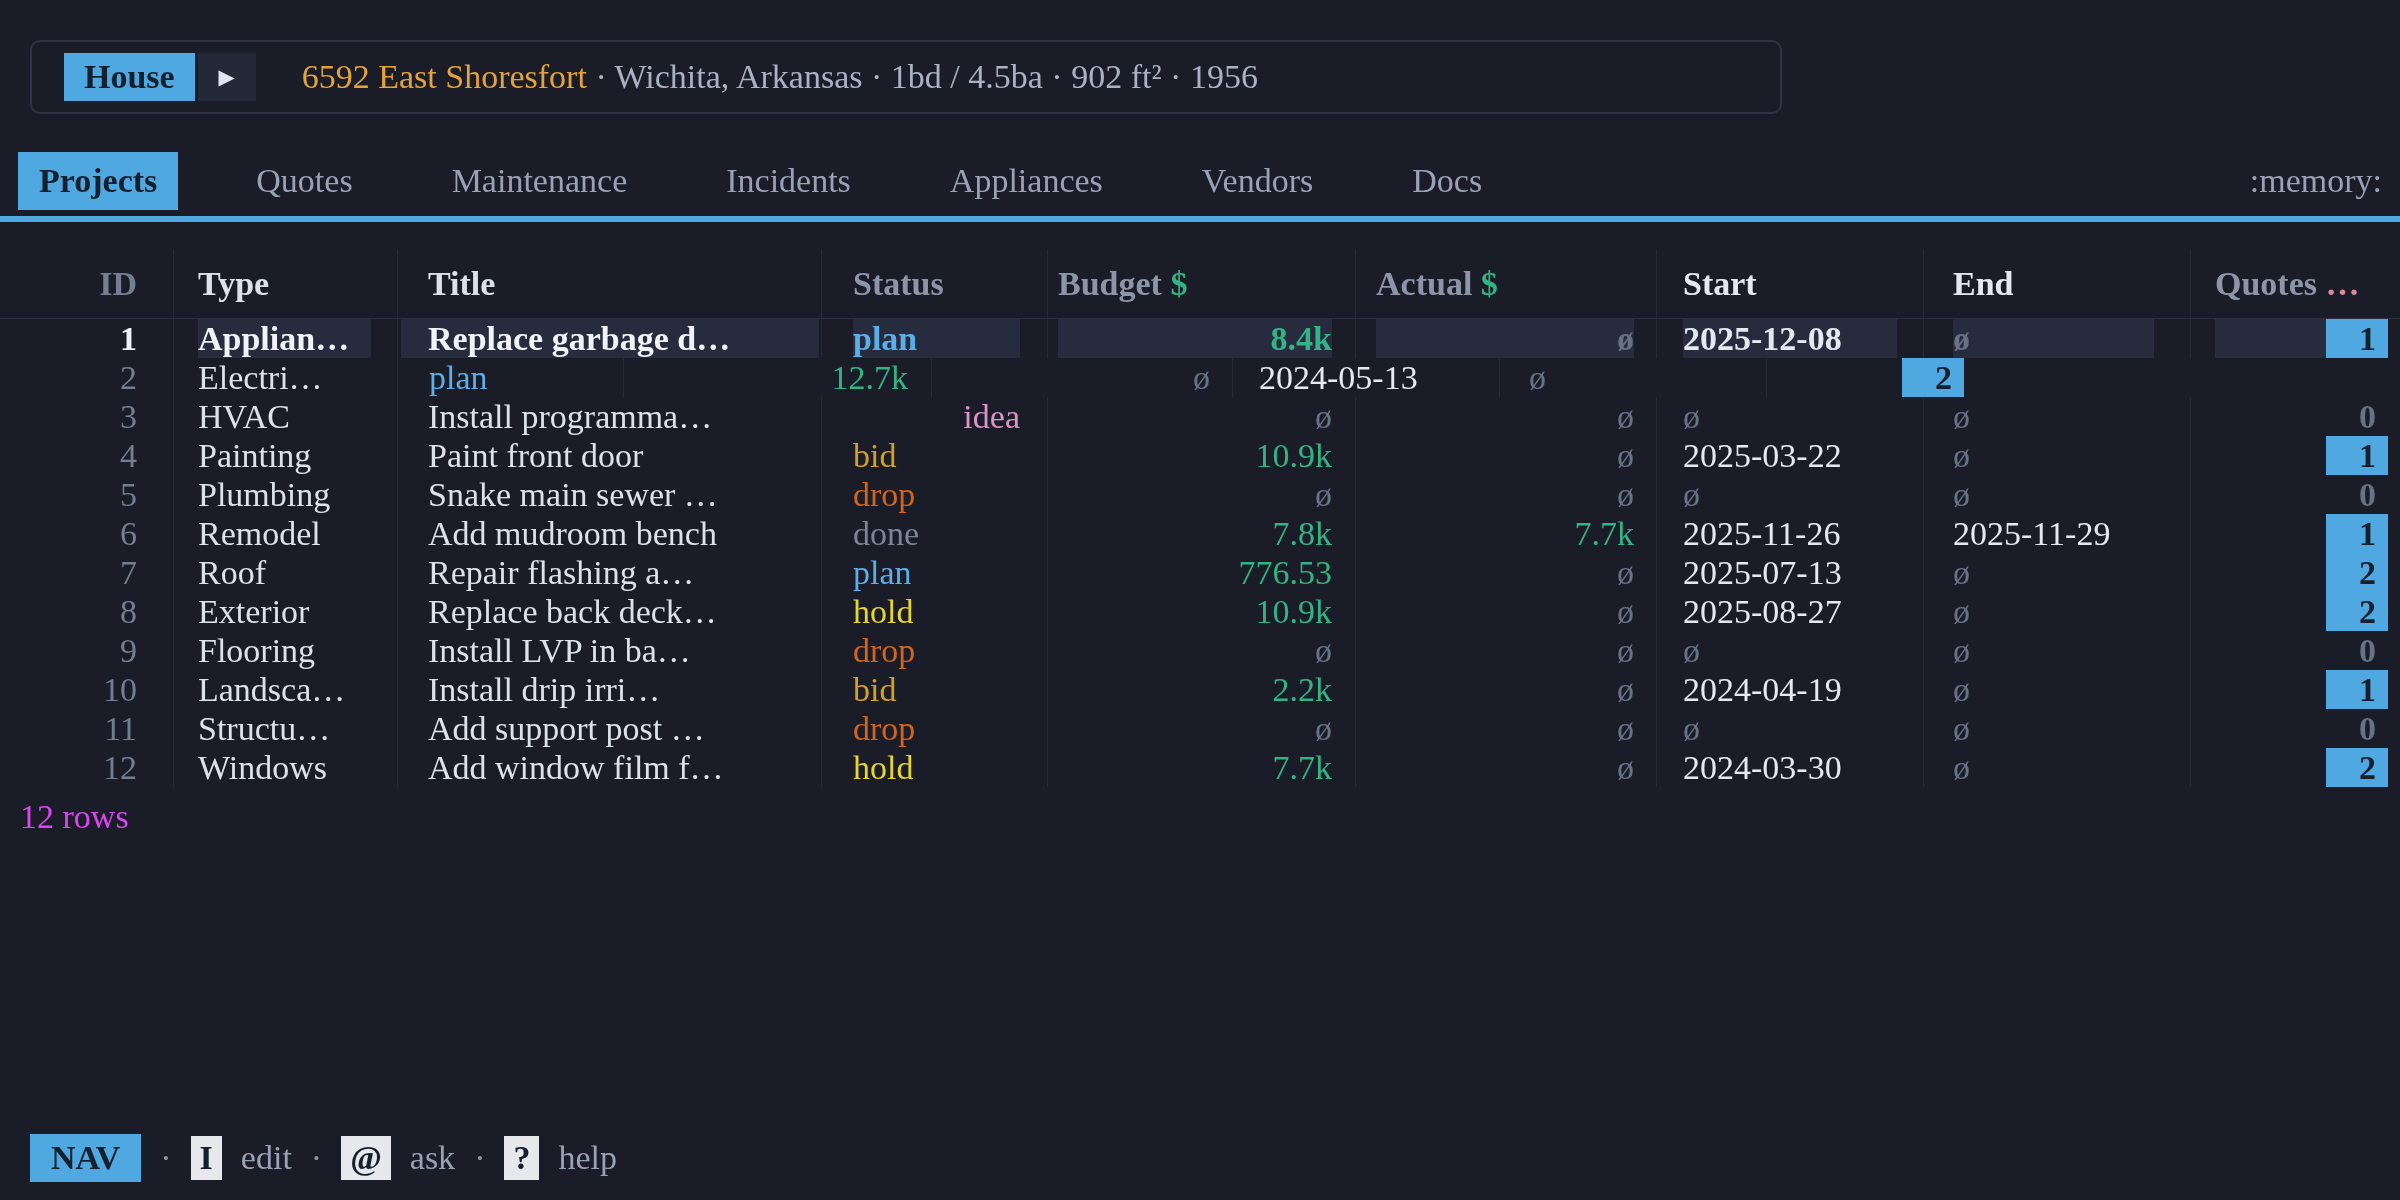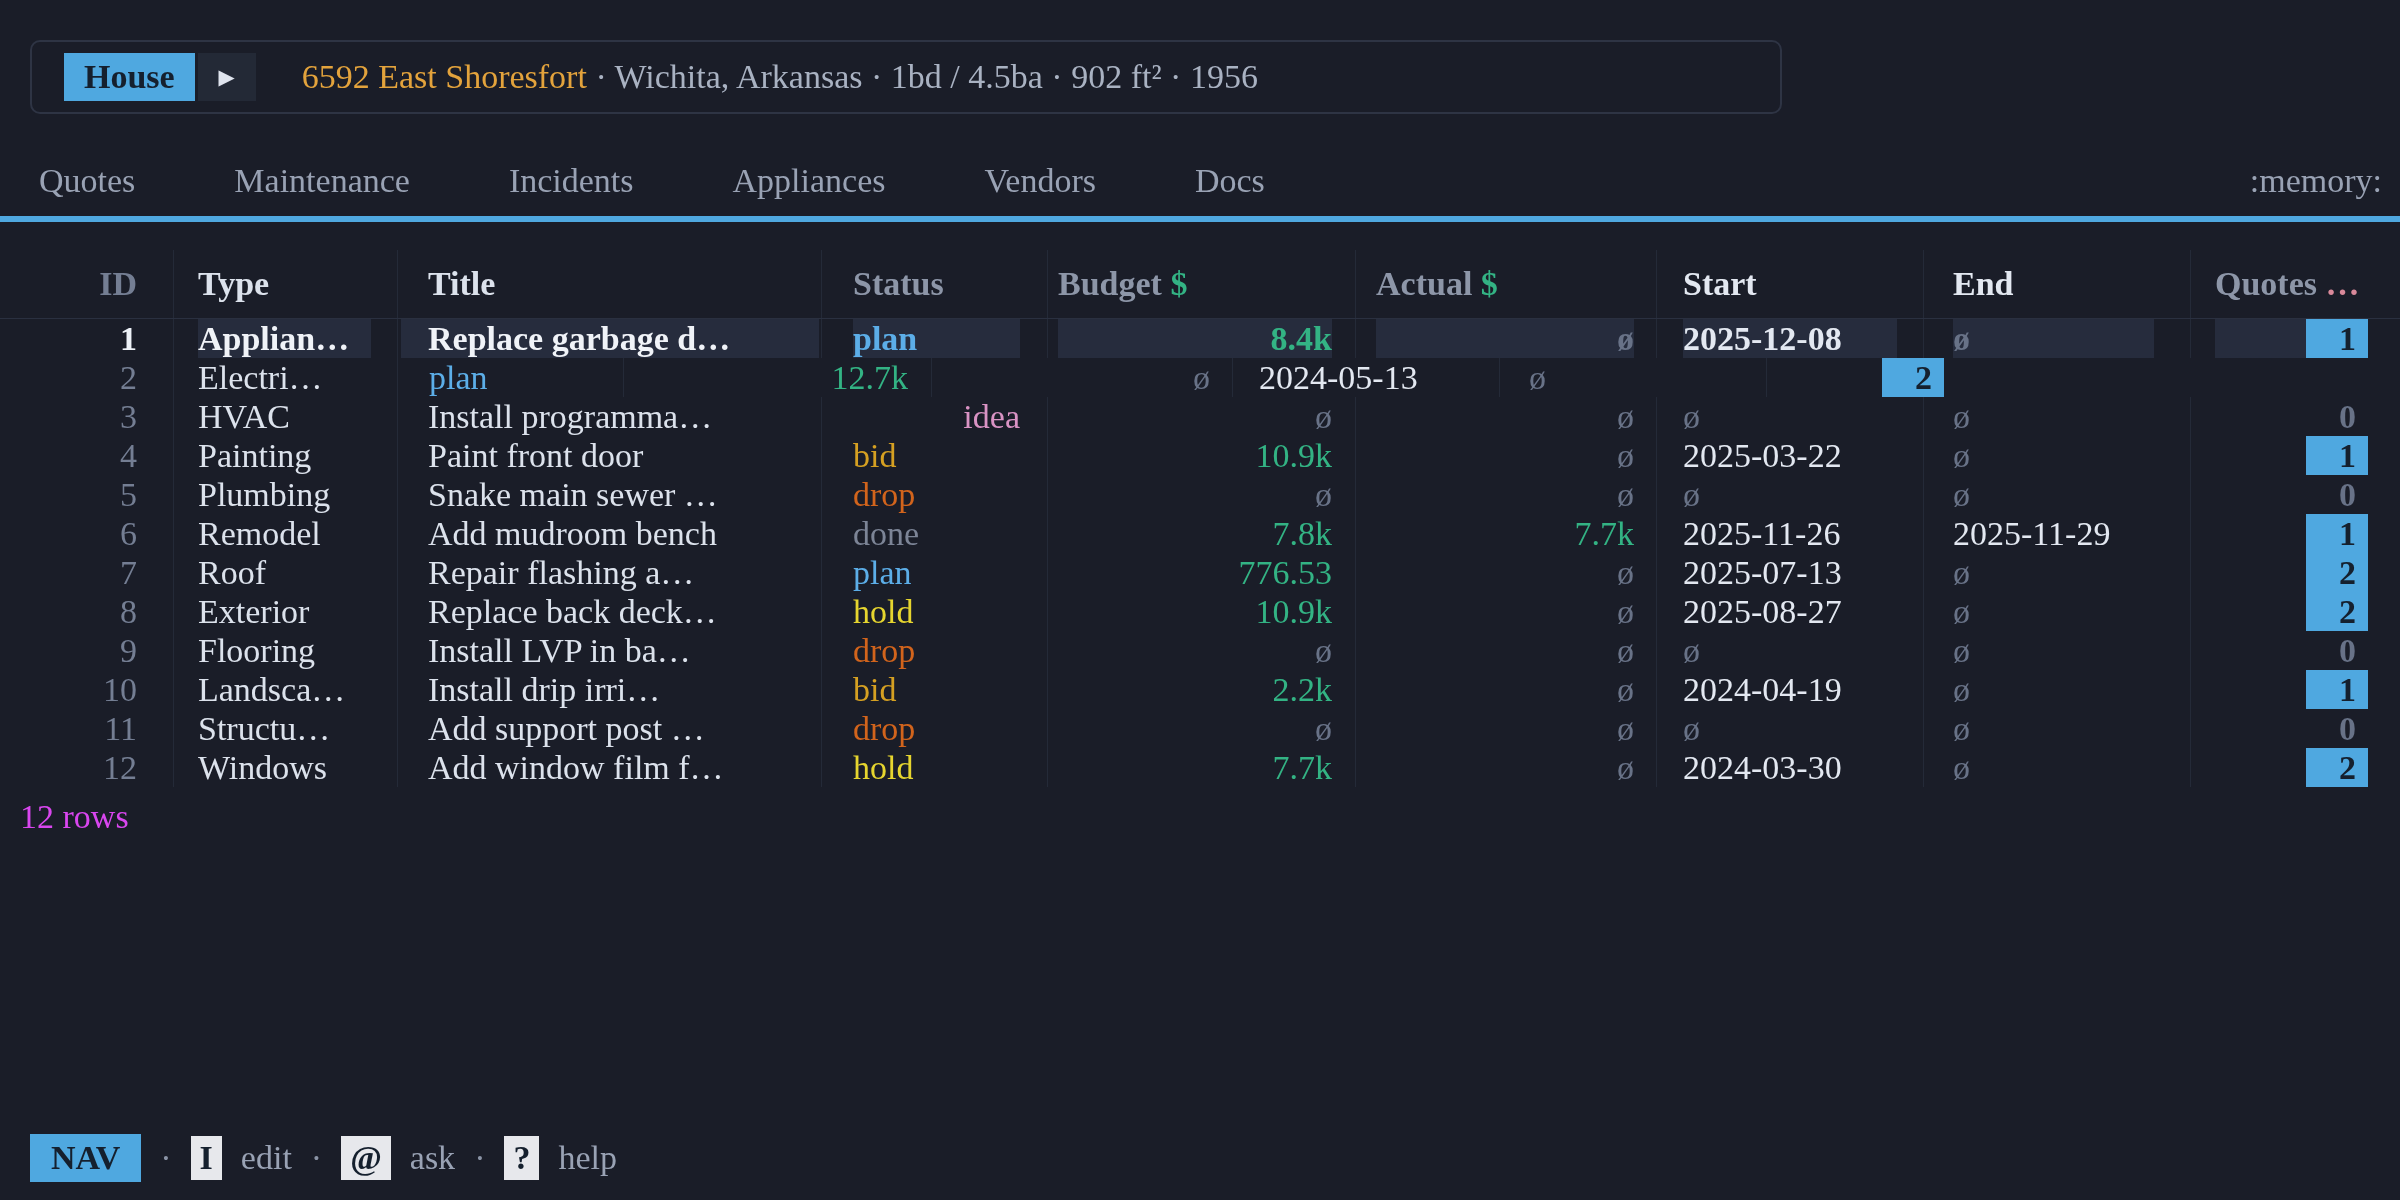--- a/index.html
+++ b/index.html
@@ -49,21 +49,21 @@
   .in{ display:block; height:39px; }
   .c0{ width:174px; text-align:right; padding-right:36px; color:var(--row-num); }
   .c1{ width:224px; padding:0 26px 0 24px; color:var(--text-cell); }
   .c2{ width:424px; padding:0 2px 0 3px; color:var(--text-cell); }
   .c2 .in{ padding-left:27px; }
   .c3{ width:226px; padding:0 27px 0 31px; }
   .c4{ width:308px; padding:0 23px 0 10px; } .c4 .in{ text-align:right; }
   .c5{ width:301px; padding:0 22px 0 20px; } .c5 .in{ text-align:right; }
   .c6{ width:267px; padding:0 26px 0 26px; color:var(--text-date); }
   .c7{ width:267px; padding:0 36px 0 29px; color:var(--text-date); }
-  .c8{ width:209px; padding:0 32px 0 24px; display:flex; }
+  .c8{ width:209px; padding:0 12px 0 24px; display:flex; }
   .c8 .in{ flex:1; }
   .money{ color:var(--green); }
   .nullv{ color:var(--dim); }
   .qbadge{ width:62px; background:var(--accent); color:var(--badge-text);
            font-weight:bold; text-align:right; padding-right:12px; box-sizing:border-box; }
   .qzero{ width:62px; color:var(--dim); font-weight:bold; text-align:right;
           padding-right:12px; box-sizing:border-box; }
   .row.sel{ font-weight:bold; }
   .row.sel .in{ background:var(--highlight); }
   .row.sel .c0{ color:#edf1f7; }
@@ -91,20 +91,21 @@
     <div class="chip-house">House</div>
     <div class="chip-arrow">
       <span class="tri">▶</span>
     </div>
     <div class="addr">
       <span class="addr-main">6592 East Shoresfort</span><span class="addr-rest"> · Wichita, Arkansas · 1bd / 4.5ba · 902 ft² · 1956</span>
     </div>
   </div>
 
   <div class="tabs" id="tabs">
+      <div class="tab active">Projects</div>
       <div class="tab">Quotes</div>
       <div class="tab">Maintenance</div>
       <div class="tab">Incidents</div>
       <div class="tab">Appliances</div>
       <div class="tab">Vendors</div>
       <div class="tab">Docs</div>
     </div>
   <div class="dblabel">:memory:</div>
   <div class="tab-underline"></div>
 

